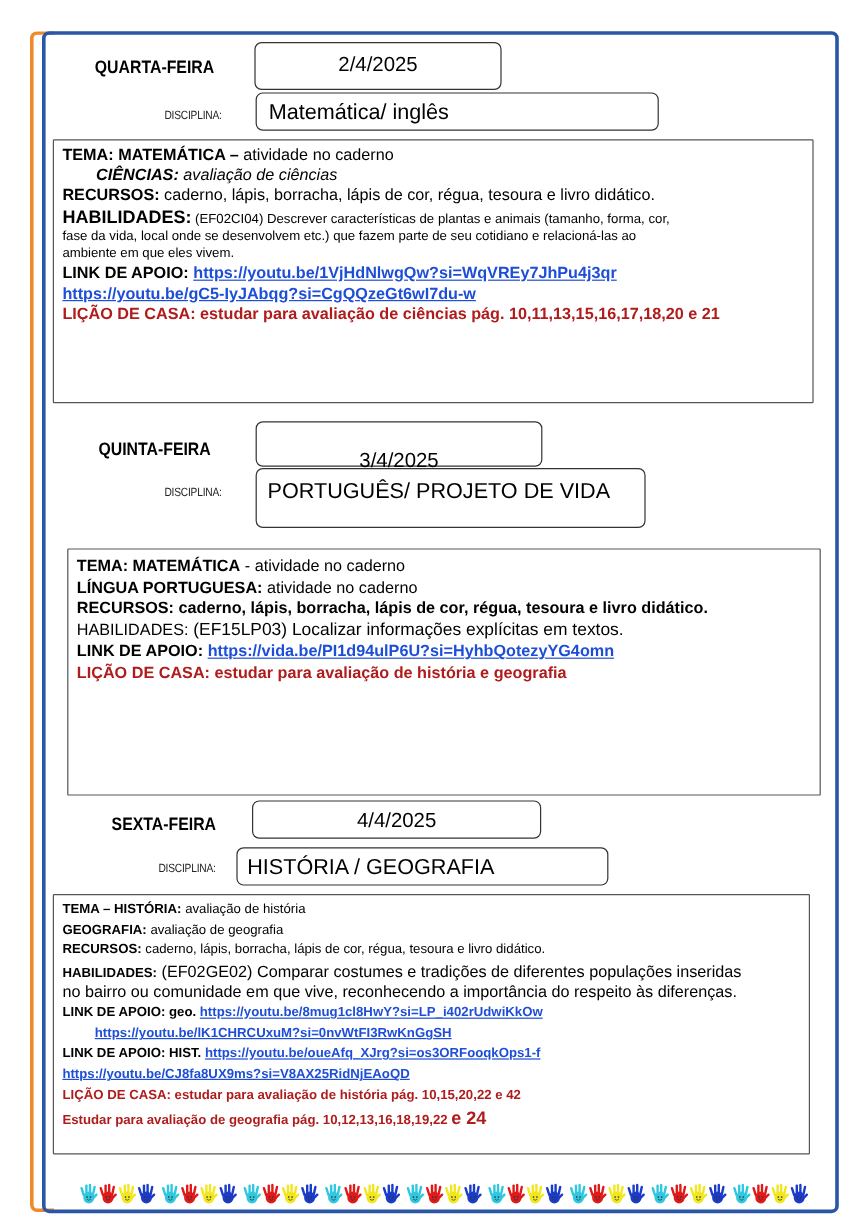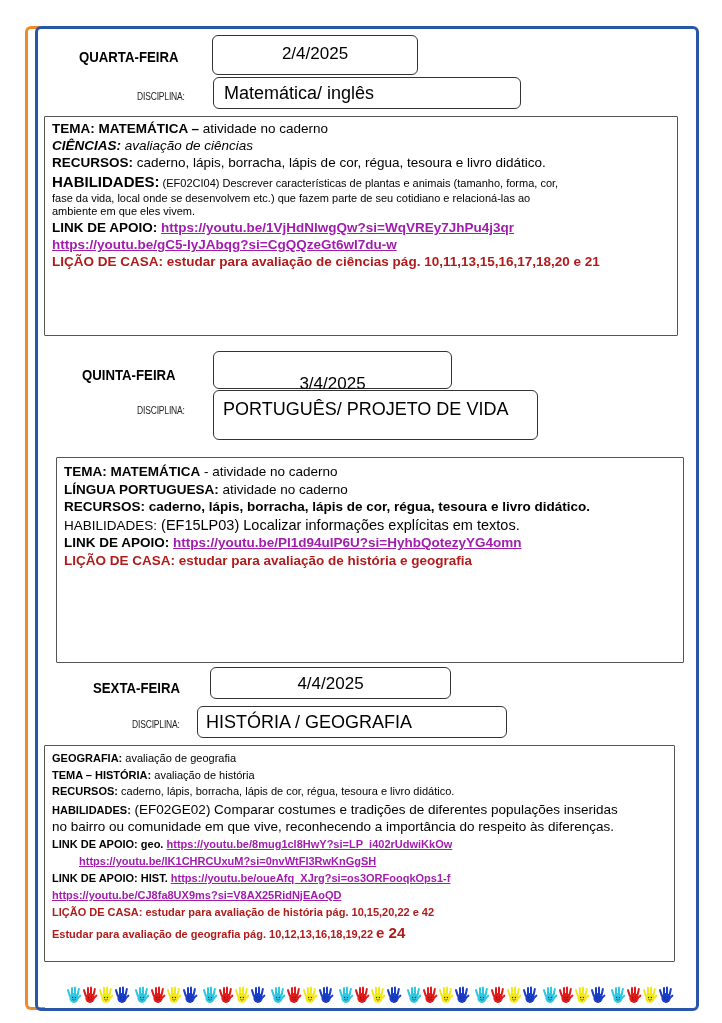--- a/index.html
+++ b/index.html
@@ -15,40 +15,40 @@
         transform:scaleX(0.88); transform-origin:left center; white-space:nowrap; }
   .disc-label { font-size:10px; color:#222; letter-spacing:-0.2px; white-space:nowrap;
         transform:scaleX(0.85); transform-origin:left center; }
   .rbox { border:1px solid #333; border-radius:6px; box-sizing:border-box; background:#fff; }
   .date-text { font-size:17px; text-align:center; width:100%; line-height:1; }
   .disc-text { font-size:18px; white-space:nowrap; line-height:1; }
   .content { border:1.5px solid #555; border-radius:1px; box-sizing:border-box; background:#fff;
         padding:4px 7px; }
   .line { white-space:nowrap; line-height:1.25; }
   .b { font-weight:bold; }
-  .it { font-style:italic; }
-  .link { color:#a21caf; text-decoration:underline; font-weight:bold; }
+  .it { font-style:italic;margin-left:28px; }
+  .link { color:#1d4ed8; text-decoration:underline; font-weight:bold; }
   .red { color:#b01c1c; font-weight:bold; }
   .sm { font-size:11px; }
   .hands { left:66px; top:986px; width:596px; height:20px; display:flex; gap:4px; }
   .hand-group { display:flex; gap:0px; }
   .hand { width:16px; height:18px; display:inline-block; }
 </style>
 </head>
 <body>
 
 <div class="abs orange-frame"></div>
 <div class="abs blue-frame"></div>
 
 <div class="abs day-label" style="left:79px; top:48px;">QUARTA-FEIRA</div>
 <div class="abs rbox" style="left:212px; top:35px; width:206px; height:40px; padding-top:9px;">
   <div class="date-text">2/4/2025</div>
 </div>
 <div class="abs disc-label" style="left:137px; top:91px;">DISCIPLINA:</div>
-<div class="abs rbox" style="left:213px; top:77px; width:308px; height:32px; padding:6px 0 0 10px;">
+<div class="abs rbox" style="left:213px; top:77px; width:336px; height:32px; padding:6px 0 0 10px;">
   <div class="disc-text">Matemática/ inglês</div>
 </div>
 
 <div class="abs content" style="left:44px; top:116px; width:634px; height:220px; font-size:13.5px;">
   <div class="line">
     <span class="b">TEMA: MATEMÁTICA –</span><span> atividade no caderno</span>
   </div>
   <div class="line it">
     <span class="b">CIÊNCIAS:</span><span> avaliação de ciências</span>
   </div>
@@ -85,40 +85,40 @@
   </div>
   <div class="line" style="line-height:1.3;">
     <span class="b">LÍNGUA PORTUGUESA:</span><span> atividade no caderno</span>
   </div>
   <div class="line b" style="line-height:1.3;">RECURSOS: caderno, lápis, borracha, lápis de cor, régua, tesoura e livro didático.</div>
   <div class="line" style="line-height:1.3;">
     <span>HABILIDADES:</span><span style="font-size:14.5px;">  (EF15LP03) Localizar informações explícitas em textos.</span>
   </div>
   <div class="line" style="line-height:1.3;">
     <span class="b">LINK DE APOIO:</span>
-    <span class="link">https://youtu.be/PI1d94ulP6U?si=HyhbQotezyYG4omn</span>
+    <span class="link">https://vida.be/PI1d94ulP6U?si=HyhbQotezyYG4omn</span>
   </div>
   <div class="line red" style="line-height:1.3;">LIÇÃO DE CASA: estudar para avaliação de história e geografia</div>
 </div>
 
 <div class="abs day-label" style="left:93px; top:679px;">SEXTA-FEIRA</div>
 <div class="abs rbox" style="left:210px; top:667px; width:241px; height:32px; padding-top:7px;">
   <div class="date-text">4/4/2025</div>
 </div>
 <div class="abs disc-label" style="left:132px; top:719px;">DISCIPLINA:</div>
 <div class="abs rbox" style="left:197px; top:706px; width:310px; height:32px; padding:6px 0 0 8px;">
   <div class="disc-text">HISTÓRIA / GEOGRAFIA</div>
 </div>
 
 <div class="abs content" style="left:44px; top:745px; width:631px; height:217px; font-size:11px; padding:4px 7px;">
   <div class="line" style="line-height:1.5;">
+    <span class="b">TEMA – HISTÓRIA:</span><span> avaliação de história</span>
+  </div>
+  <div class="line" style="line-height:1.5;">
     <span class="b">GEOGRAFIA:</span><span> avaliação de geografia</span>
-  </div>
-  <div class="line" style="line-height:1.5;">
-    <span class="b">TEMA – HISTÓRIA:</span><span> avaliação de história</span>
   </div>
   <div class="line" style="line-height:1.5;">
     <span class="b">RECURSOS:</span><span> caderno, lápis, borracha,  lápis de cor,  régua, tesoura  e livro didático.</span>
   </div>
   <div class="line" style="line-height:1.45;">
     <span class="b">HABILIDADES:</span><span style="font-size:13.5px;"> (EF02GE02) Comparar costumes e tradições de diferentes populações inseridas</span>
   </div>
   <div class="line" style="font-size:13.5px; line-height:1.25;">no bairro ou comunidade em que vive,  reconhecendo a importância do respeito às diferenças.</div>
   <div class="line" style="line-height:1.55;">
     <span class="b">LINK DE APOIO:  geo.</span>

